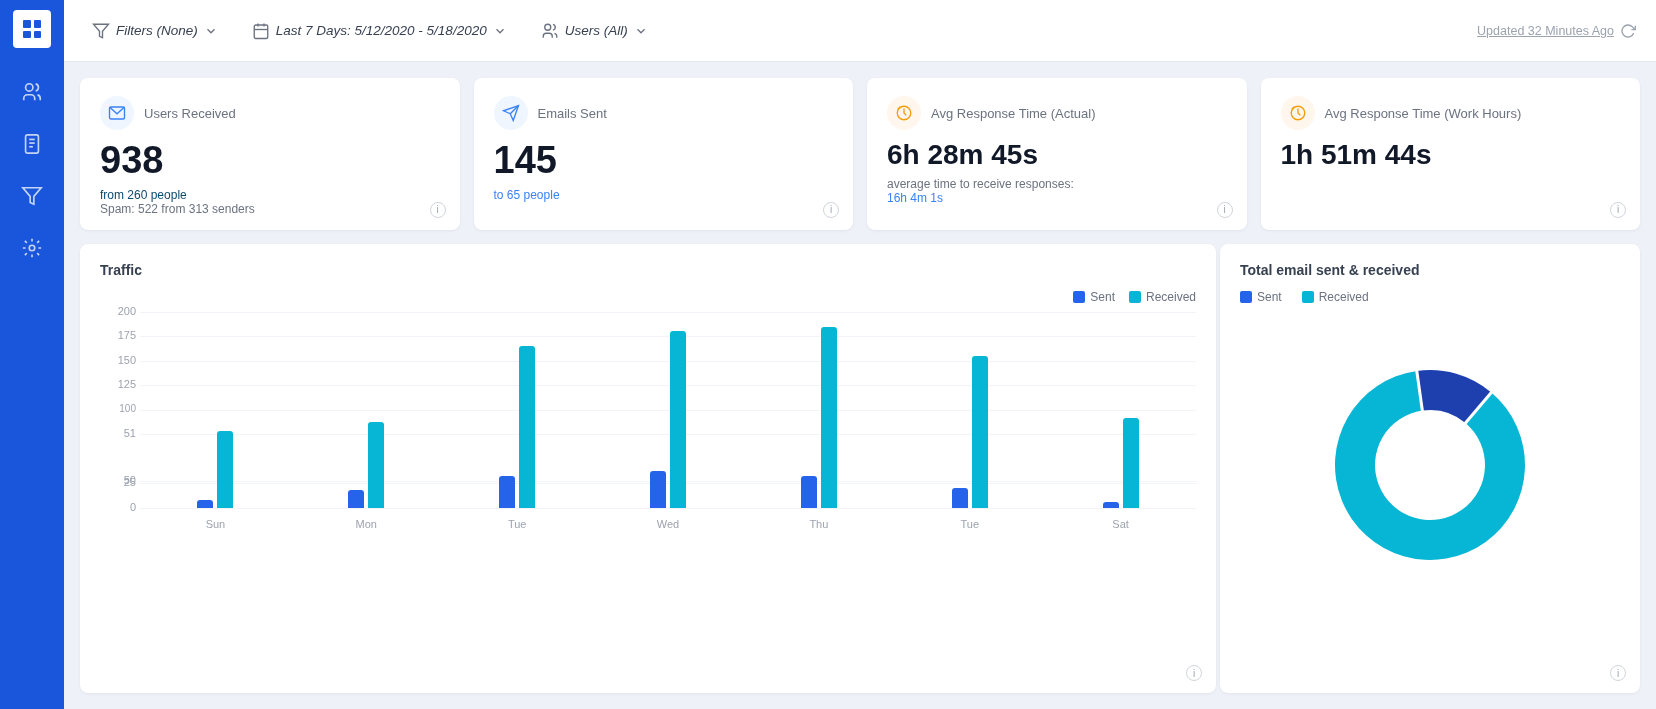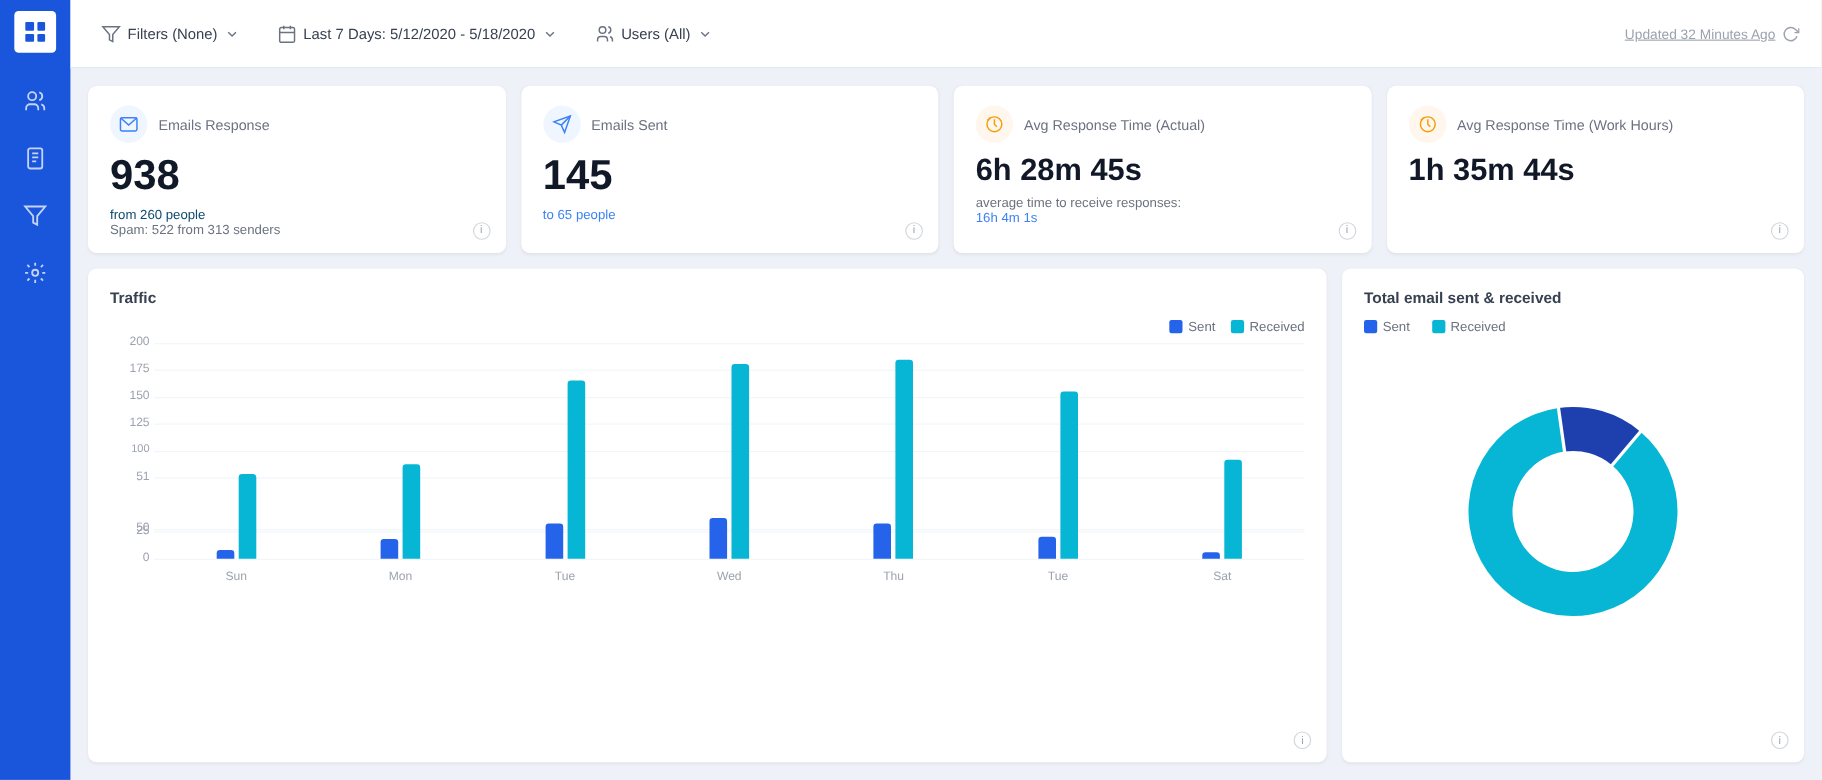--- a/index.html
+++ b/index.html
@@ -68,20 +68,21 @@
     }
     .toolbar-filter, .toolbar-date, .toolbar-users {
       display: flex;
       align-items: center;
       gap: 6px;
       font-size: 13.5px;
       color: #374151;
       cursor: pointer;
       padding: 5px 8px;
       border-radius: 4px;
+      font-style: italic;
     }
     .toolbar-filter svg, .toolbar-date svg, .toolbar-users svg {
       width: 18px; height: 18px;
       fill: none; stroke: #6b7280; stroke-width: 1.8;
     }
     .chevron { width: 14px !important; height: 14px !important; stroke-width: 2.2 !important; }
     .toolbar-spacer { flex: 1; }
     .toolbar-updated {
       font-size: 12.5px;
       color: #9ca3af;
@@ -150,21 +151,21 @@
       justify-content: center;
       font-size: 10px;
       color: #9ca3af;
       cursor: pointer;
     }
 
     
     .charts-row {
       display: grid;
       grid-template-columns: 1fr 420px;
-      gap: 14px;
+      gap: 4px;
       flex: 1;
     }
     .chart-card {
       background: white;
       border-radius: 8px;
       padding: 18px 20px;
       position: relative;
       box-shadow: 0 1px 3px rgba(0,0,0,0.06);
     }
     .chart-title { font-size: 14px; font-weight: 600; color: #374151; margin-bottom: 12px; }
@@ -298,21 +299,21 @@
     <div class="stat-cards">
 
       <div class="stat-card">
         <div class="stat-card-header">
           <div class="stat-icon-circle blue">
             <svg viewBox="0 0 24 24">
                 <rect x="2" y="4" width="20" height="16" rx="2"></rect>
                 <polyline points="2 4 12 13 22 4"></polyline>
               </svg>
           </div>
-          <span class="stat-label">Emails Response</span>
+          <span class="stat-label">Users Received</span>
         </div>
         <div class="stat-value">938</div>
         <div class="stat-sub">
           <span style="color:#0c4a6e">from 260 people</span>
         </div>
         <div class="stat-sub">Spam: 522 from 313 senders</div>
         <div class="stat-info">i</div>
       </div>
 
       <div class="stat-card">
@@ -351,21 +352,21 @@
         <div class="stat-card-header">
           <div class="stat-icon-circle orange">
             <svg viewBox="0 0 24 24" stroke="#f59e0b">
                 <circle cx="12" cy="12" r="9"></circle>
                 <polyline points="12 6 12 12 15 15"></polyline>
                 <path d="M7 3.5A9 9 0 013.5 7"></path>
               </svg>
           </div>
           <span class="stat-label">Avg Response Time (Work Hours)</span>
         </div>
-        <div class="stat-value" style="font-size:28px">1h 35m 44s</div>
+        <div class="stat-value" style="font-size:28px">1h 51m 44s</div>
         <div class="stat-info">i</div>
       </div>
 
     </div>
 
     <div class="charts-row">
 
       <div class="chart-card">
         <div class="chart-title">Traffic</div>
         <div class="bar-chart-legend">

